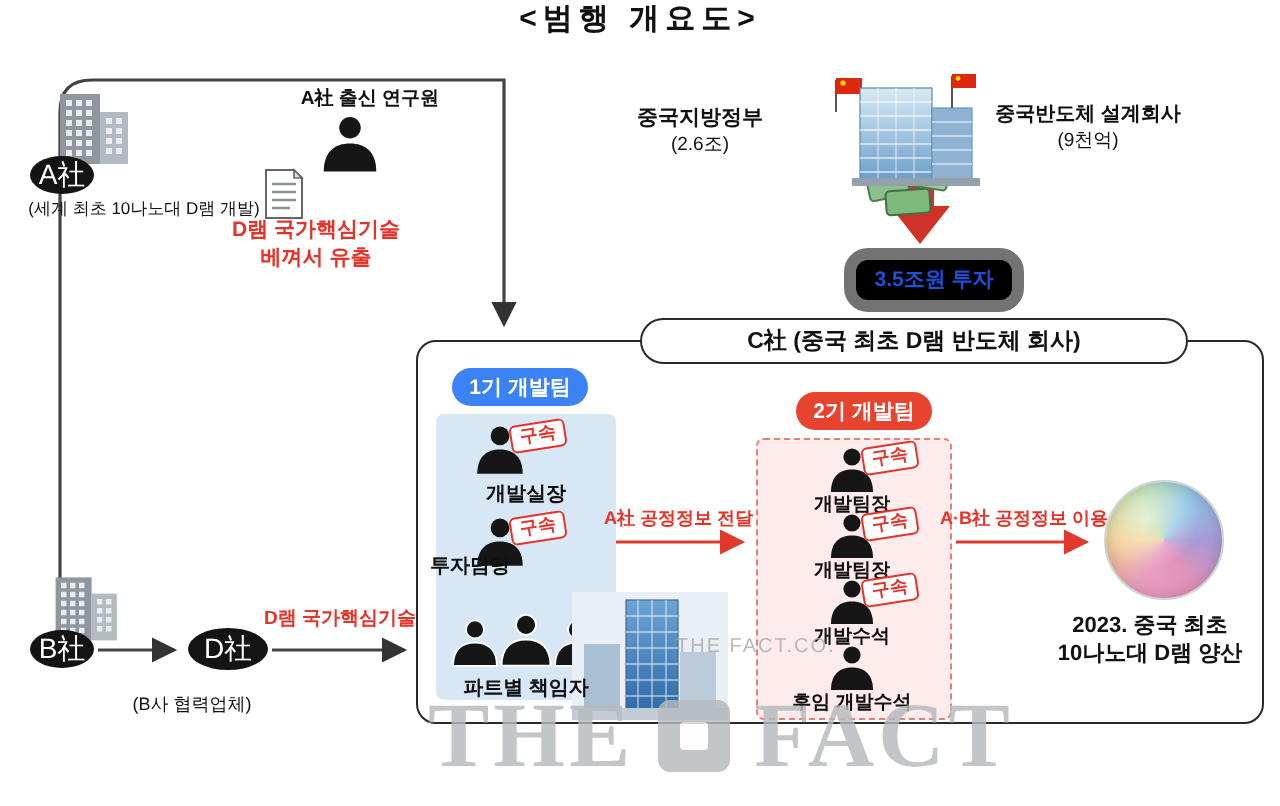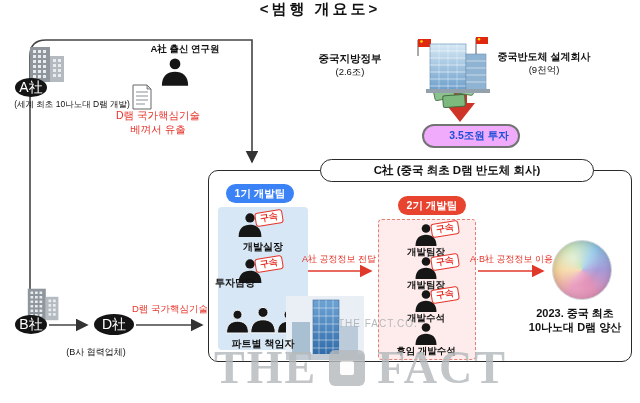--- a/index.html
+++ b/index.html
@@ -1,30 +1,30 @@
 <!DOCTYPE html>
 <html><head>
 <meta charset="utf-8">
 <style>
   html,body{margin:0;padding:0;background:#fff;}
   .stage{position:relative;width:640px;height:403px;background:#fff;overflow:hidden;
          font-family:"Liberation Sans","DejaVu Sans",sans-serif;color:#111;}
   .abs{position:absolute;z-index:2;}
   .center{text-align:center;}
   .nw{white-space:nowrap;}
-  .red{color:#e63329;font-weight:normal;}
+  .red{color:#e63329;font-weight:bold;}
   .title{left:0;top:5;width:640px;text-align:center;font-size:15px;font-weight:bold;letter-spacing:3px;}
   .overlay{position:absolute;left:0;top:0;z-index:1;}
   .corp-badge{background:#141414;color:#fff;font-weight:normal;display:flex;align-items:center;
               justify-content:center;border-radius:50%;font-size:14px;}
   .desc{font-size:8.5px;color:#111;}
   .gov-name{font-size:10.5px;font-weight:bold;}
   .gov-amt{font-size:9.5px;}
-  .inv-badge{width:78px;height:20px;background:#f0abfc;border:2px solid #737373;border-radius:12px;
-             color:#1d4fd7;font-weight:bold;font-size:10.5px;display:flex;align-items:center;justify-content:center;padding-left:16px;}
+  .inv-badge{width:78px;height:20px;background:#000000;border:6px solid #737373;border-radius:12px;
+             color:#1d4fd7;font-weight:bold;font-size:10.5px;display:flex;align-items:center;justify-content:center;}
   .cbox{width:422px;height:190px;border:1.6px solid #2a2a2a;border-radius:10px;background:transparent;}
   .cpill{width:272px;height:21px;background:#fff;border:1.6px solid #2a2a2a;border-radius:12px;
          display:flex;align-items:center;justify-content:center;font-size:11.5px;font-weight:bold;z-index:3;}
   .team-pill{width:68px;height:19px;border-radius:10px;color:#fff;font-weight:bold;font-size:10.5px;
              display:flex;align-items:center;justify-content:center;z-index:3;}
   .panel1{width:90px;height:143px;background:#d8e7f5;border-radius:4px;}
   .panel2{width:96px;height:139px;background:#fdeceb;border:1.2px dashed #e57f74;border-radius:4px;}
   .badge-arrest{position:absolute;z-index:4;background:#fff;border:1.5px solid #e63329;color:#e63329;
                 font-size:9px;font-weight:bold;padding:1px 4px;border-radius:3px;transform:rotate(-9deg);line-height:1.1;}
   .role{position:absolute;z-index:3;text-align:center;font-size:10px;font-weight:600;color:#111;}

